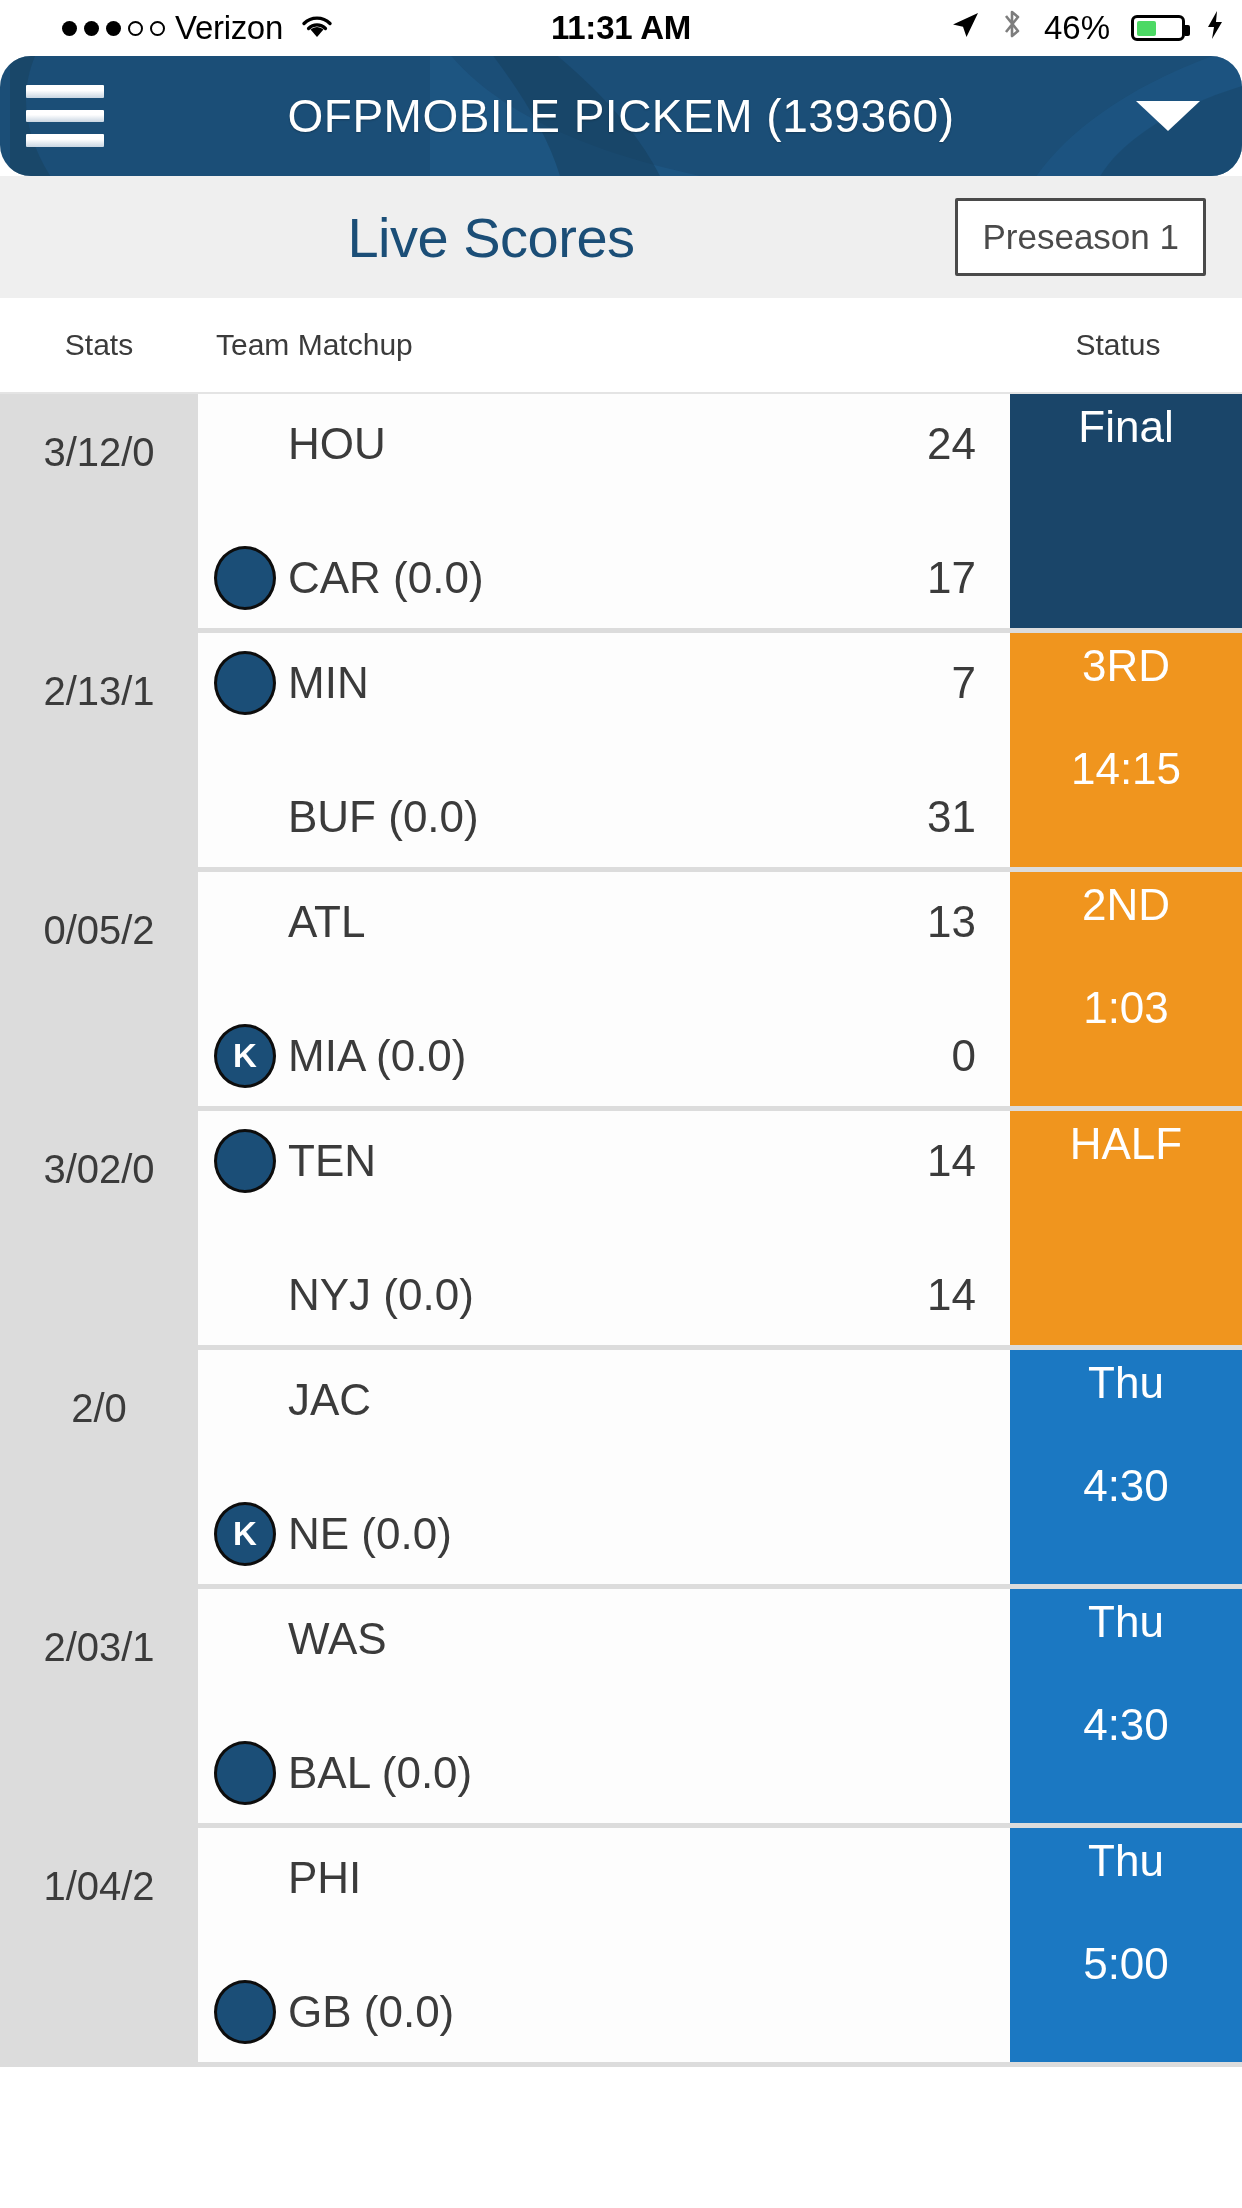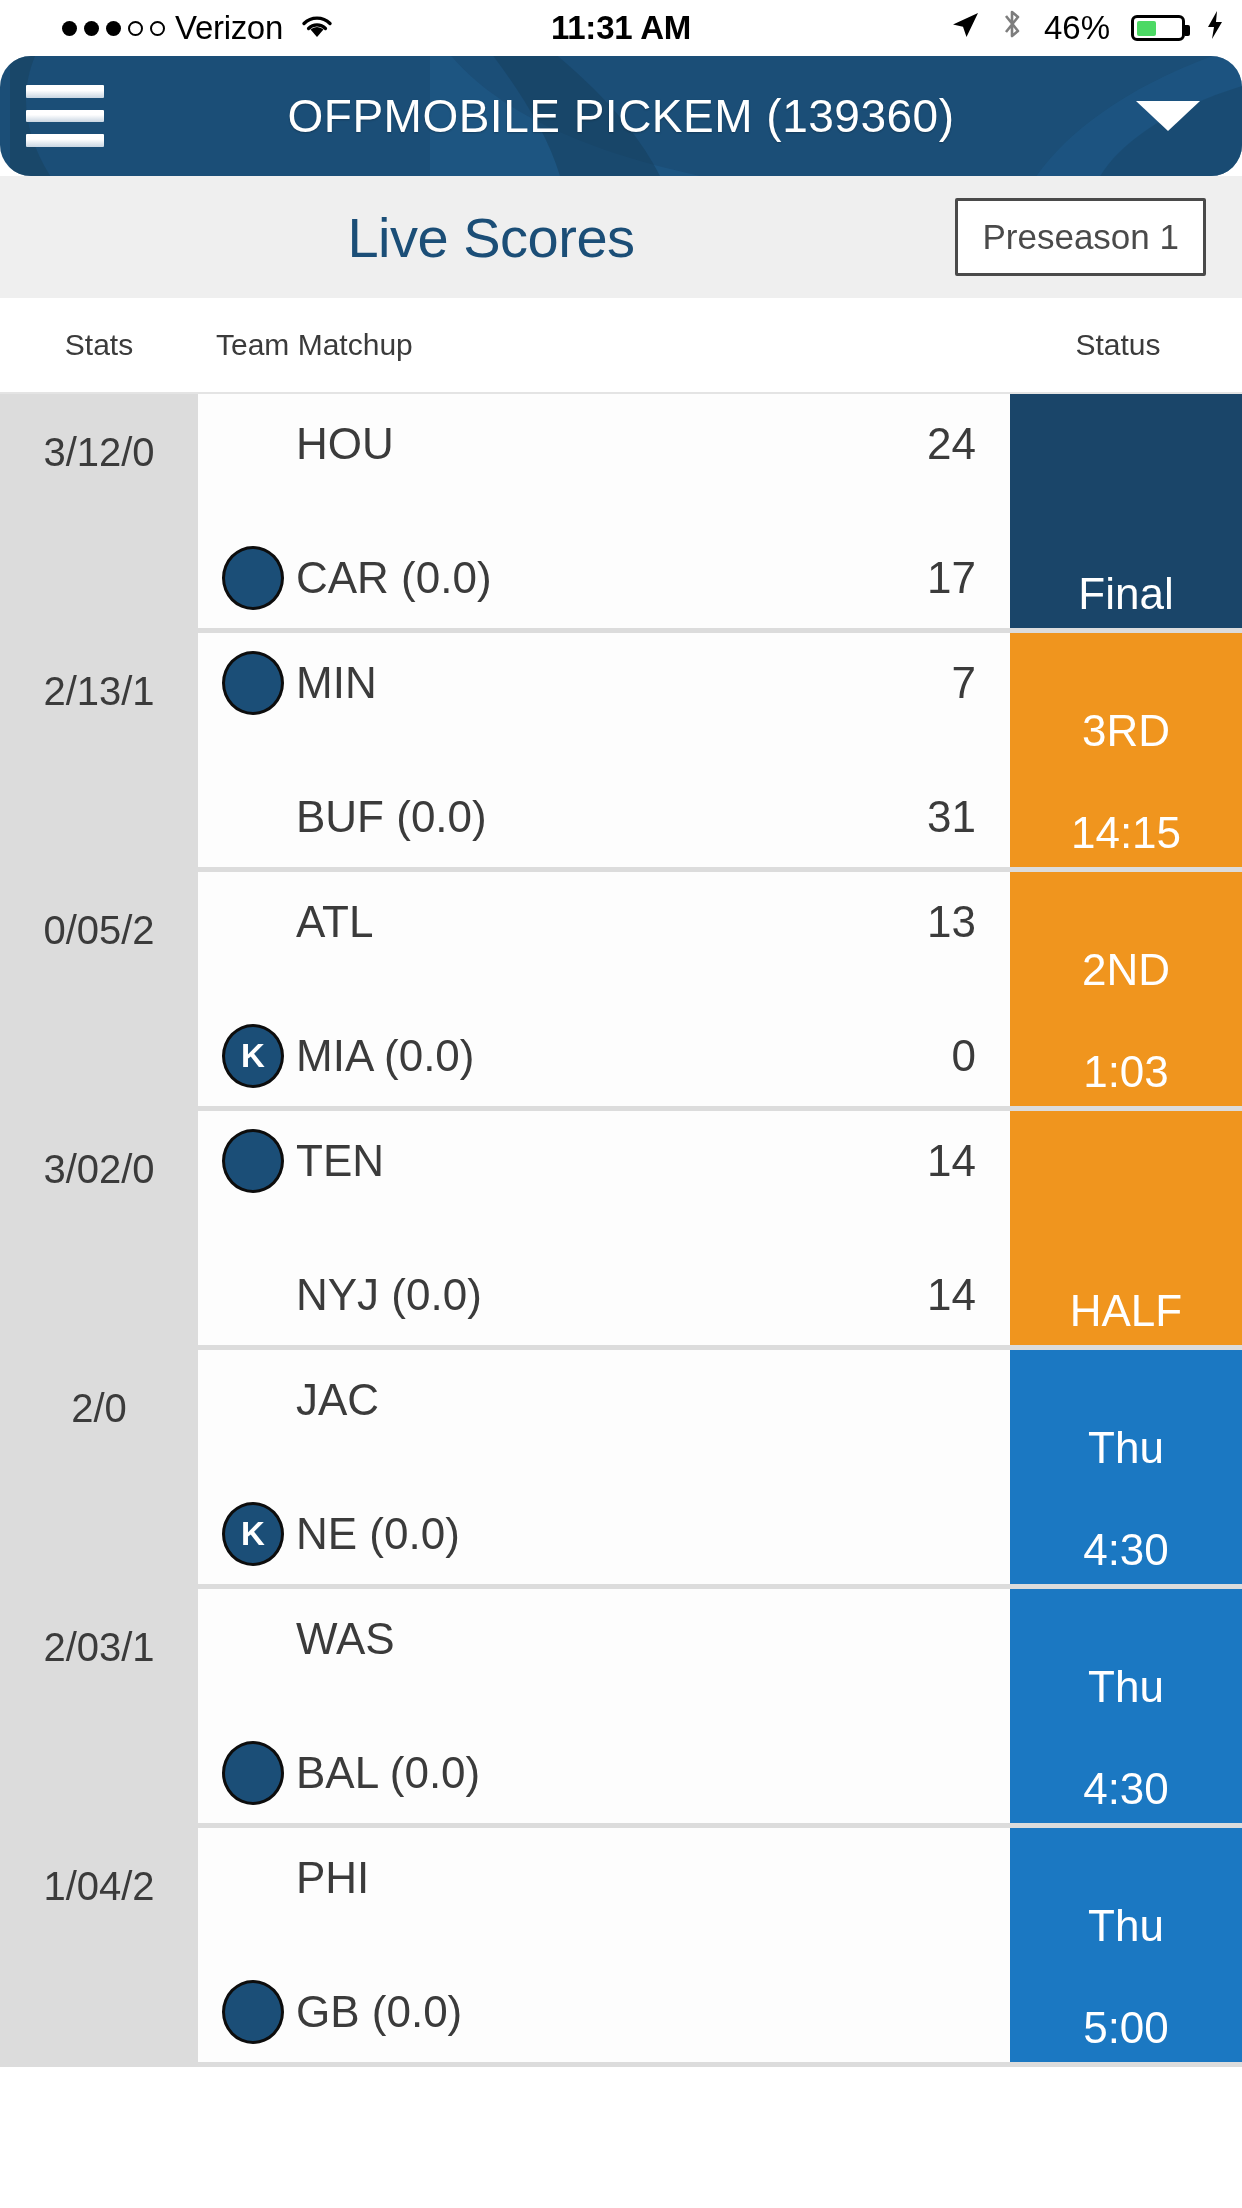--- a/index.html
+++ b/index.html
@@ -114,41 +114,41 @@
   .g-stats{
     width:198px; background:#DCDCDC;
     display:flex; justify-content:center;
     color:#3b3b3b; font-size:40px;
   }
   .g-stats div{ height:50%; display:flex; align-items:center; justify-content:center; }
 
   .g-match{
     flex:1; background:#FDFDFD;
     display:flex; flex-direction:column; justify-content:center;
-    padding:0 16px 0 12px;
+    padding:0 16px 0 4px;
     gap:33px;
   }
   .teamline{
     height:50%; display:flex; align-items:center;
     color:#3b3b3b; font-size:44px;
   }
   .marker{ width:86px; display:flex; align-items:center; justify-content:center; flex:0 0 86px; }
   .pill{
     width:62px; height:64px; border-radius:50%;
     background:#1B4E77; border:3px solid #0d0d0d;
     display:flex; align-items:center; justify-content:center;
     color:#ffffff; font-size:33px; font-weight:bold;
   }
   .pill.empty{ color:transparent; }
   .tname{ flex:1; }
   .tscore{ text-align:right; min-width:110px; padding-right:18px; }
 
   .g-status{
     width:232px;
-    display:flex; flex-direction:column; justify-content:flex-end; align-items:center;
+    display:flex; flex-direction:column; justify-content:flex-start; align-items:center;
     color:#ffffff; font-size:44px; line-height:1.15;
   }
   .g-status .l1, .g-status .l2{ padding:8px 0; }
   .g-status.two .l1{ margin-bottom:36px; }
   .st-final{ background:#1A4569; }
   .st-live{ background:#F0951E; }
   .st-upcoming{ background:#1B78C2; }
 </style>
 </head>
 <body>

